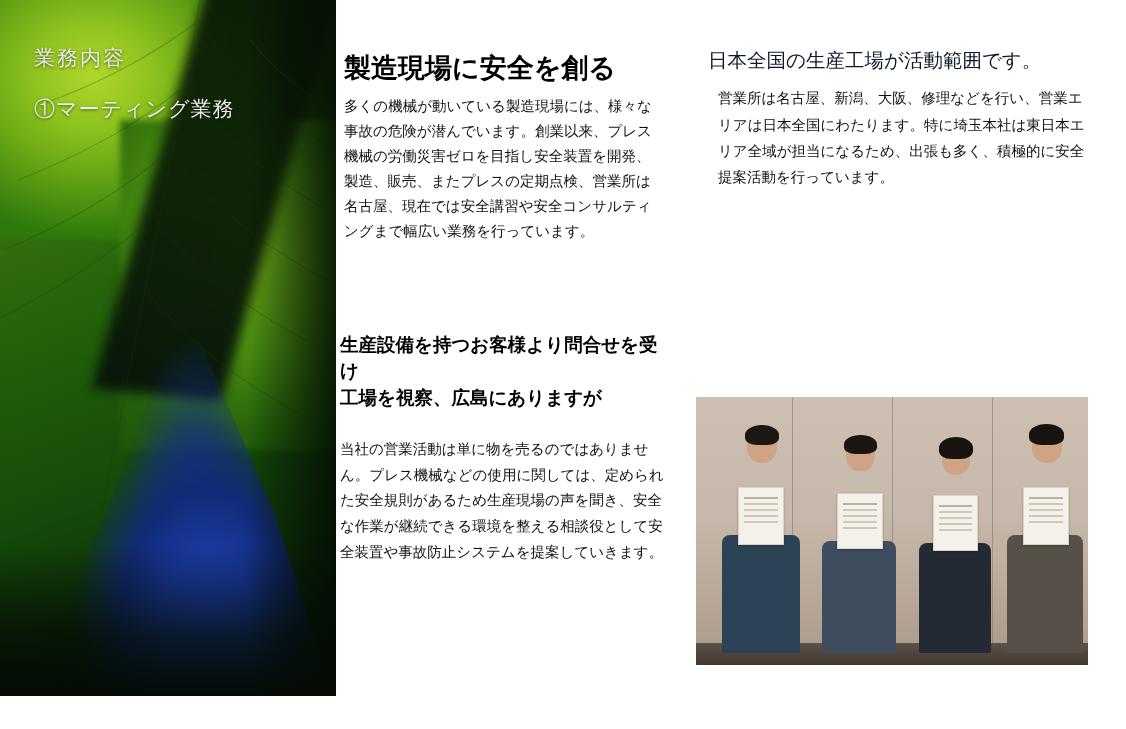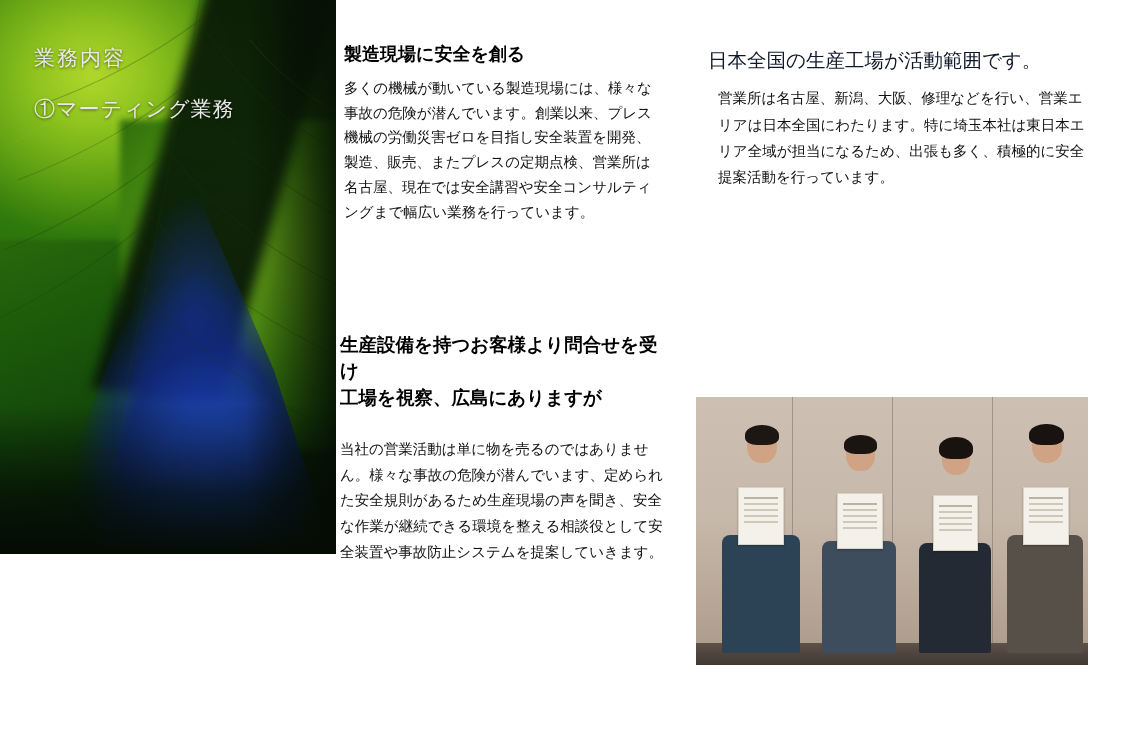--- a/index.html
+++ b/index.html
@@ -14,21 +14,21 @@
     overflow: hidden;
     position: relative;
   }
 
   
   .hero {
     position: absolute;
     left: 0;
     top: 0;
     width: 336px;
-    height: 554px;
+    height: 696px;
     overflow: hidden;
     background: #000000;
   }
   .hero-leaf {
     position: absolute;
     inset: 0;
     background:
       radial-gradient(ellipse 120% 60% at 30% -5%, #0b1a06 0%, rgba(11,26,6,0) 55%),
       radial-gradient(ellipse 80% 50% at 85% 8%, #0e1f08 0%, rgba(14,31,8,0) 60%),
       linear-gradient(160deg, #5e8a16 0%, #3f7a10 18%, #2c6a0c 34%, #1d5a0a 50%, #14490a 66%, #0d2f08 82%, #071a05 100%);
@@ -129,24 +129,24 @@
   .col-right {
     position: absolute;
     left: 372px;
     top: 44px;
     width: 380px;
   }
 
   .h-main {
     font-family: "Liberation Sans", sans-serif;
     font-weight: bold;
-    font-size: 18px;
+    font-size: 27px;
     color: #000;
     letter-spacing: 0px;
-    margin: 0 0 10px 0;
+    margin: 8px 0 10px 0;
     line-height: 1.2;
   }
   .h-right {
     font-family: "Liberation Sans", sans-serif;
     font-weight: normal;
     font-size: 19.5px;
     color: #0f172a;
     margin: 4px 0 12px 0;
     line-height: 1.3;
   }
@@ -304,21 +304,21 @@
   <div class="col-right">
     <h2 class="h-right">日本全国の生産工場が活動範囲です。</h2>
     <p class="body-text-right">営業所は名古屋、新潟、大阪、修理などを行い、営業エリアは日本全国にわたります。特に埼玉本社は東日本エリア全域が担当になるため、出張も多く、積極的に安全提案活動を行っています。</p>
   </div>
 
   <div class="section-two">
     <h2 class="h-two">
       <span>生産設備を持つお客様より問合せを受け</span><br>
       <span>工場を視察、広島にありますが</span>
     </h2>
-    <p class="body-two">当社の営業活動は単に物を売るのではありません。様々な事故の危険が潜んでいます、定められた安全規則があるため生産現場の声を聞き、安全な作業が継続できる環境を整える相談役として安全装置や事故防止システムを提案していきます。</p>
+    <p class="body-two">当社の営業活動は単に物を売るのではありません。プレス機械などの使用に関しては、定められた安全規則があるため生産現場の声を聞き、安全な作業が継続できる環境を整える相談役として安全装置や事故防止システムを提案していきます。</p>
   </div>
 
   <div class="photo">
     <div class="photo-wall"></div>
     <div class="photo-panel" style="left:96px"></div>
     <div class="photo-panel" style="left:196px"></div>
     <div class="photo-panel" style="left:296px"></div>
     <div class="photo-floor"></div>
 
     <div class="person" style="left:22px; width:86px; height:226px;">

